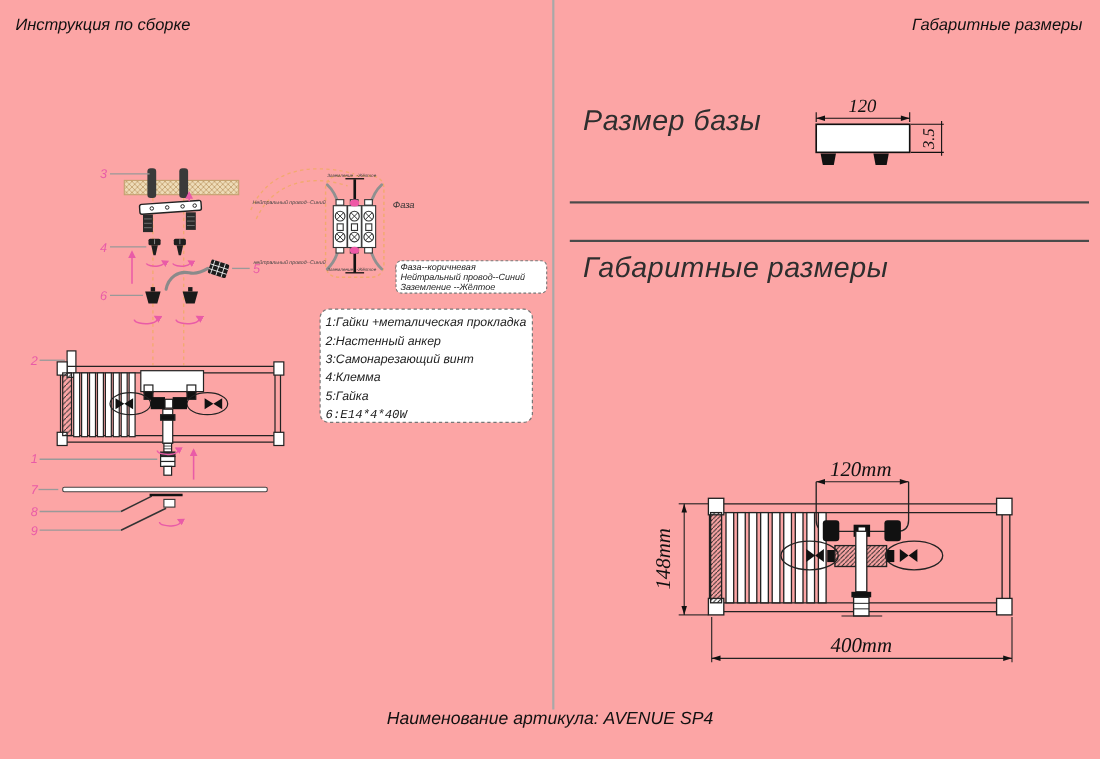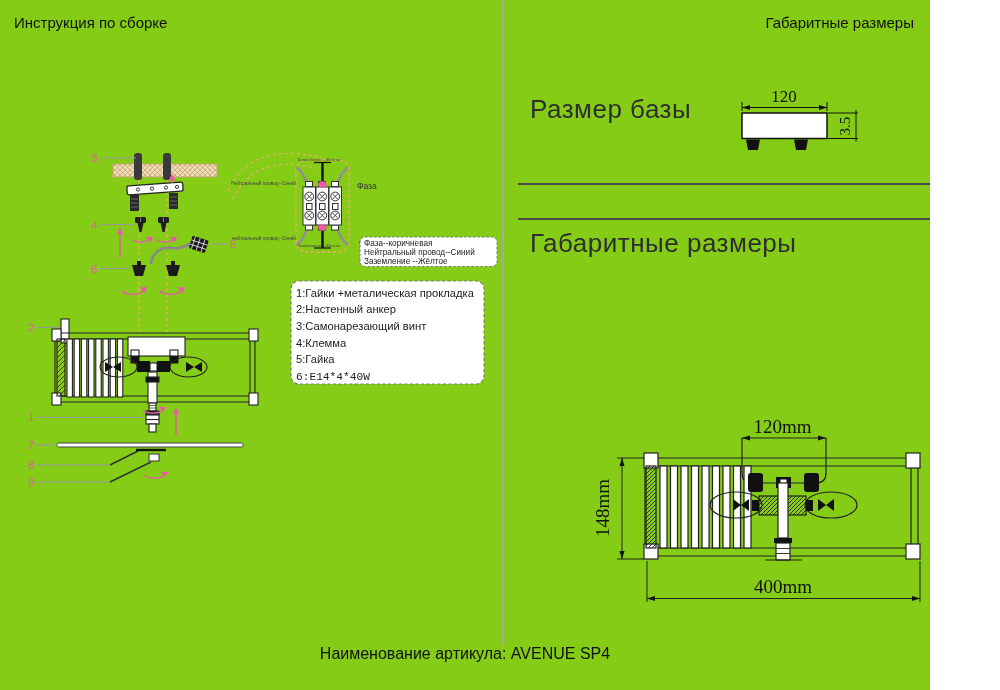--- a/index.html
+++ b/index.html
@@ -1,17 +1,17 @@
 <!DOCTYPE html>
 <html><head>
 <meta charset="utf-8">
 <style>
   html,body{margin:0;padding:0;background:#fff;}
-  .page{position:relative;width:930px;height:690px;background:#84cc16;overflow:hidden;
-        font-family:"Liberation Sans",sans-serif;color:#1a1a1a;}
+  .page{position:relative;width:1000px;height:690px;background:#fca5a5;overflow:hidden;
+        font-family:"Liberation Sans",sans-serif;color:#1a1a1a;font-style:italic;}
   .title-left{position:absolute;left:14px;top:14px;font-size:15px;color:#111;}
   .title-right{position:absolute;right:16px;top:14px;font-size:15px;color:#111;}
   .divider-v{position:absolute;left:502px;top:0;width:2px;height:645px;background:#a8a8a8;}
   .h-rule{position:absolute;left:518px;width:472px;height:0;border-top:2px solid #4a4a4a;}
   .big-head{position:absolute;left:530px;font-size:26px;letter-spacing:.5px;color:#2e2e2e;margin-top:41px;}
   .footer{position:absolute;left:0;right:0;top:645px;text-align:center;font-size:16px;color:#111;}
   svg{position:absolute;}
   svg text{font-family:"Liberation Sans",sans-serif;fill:#333;}
   .pink-num{fill:#e95ba7;font-size:11.5px;}
   .tinylbl{font-size:4.8px;fill:#444;}

